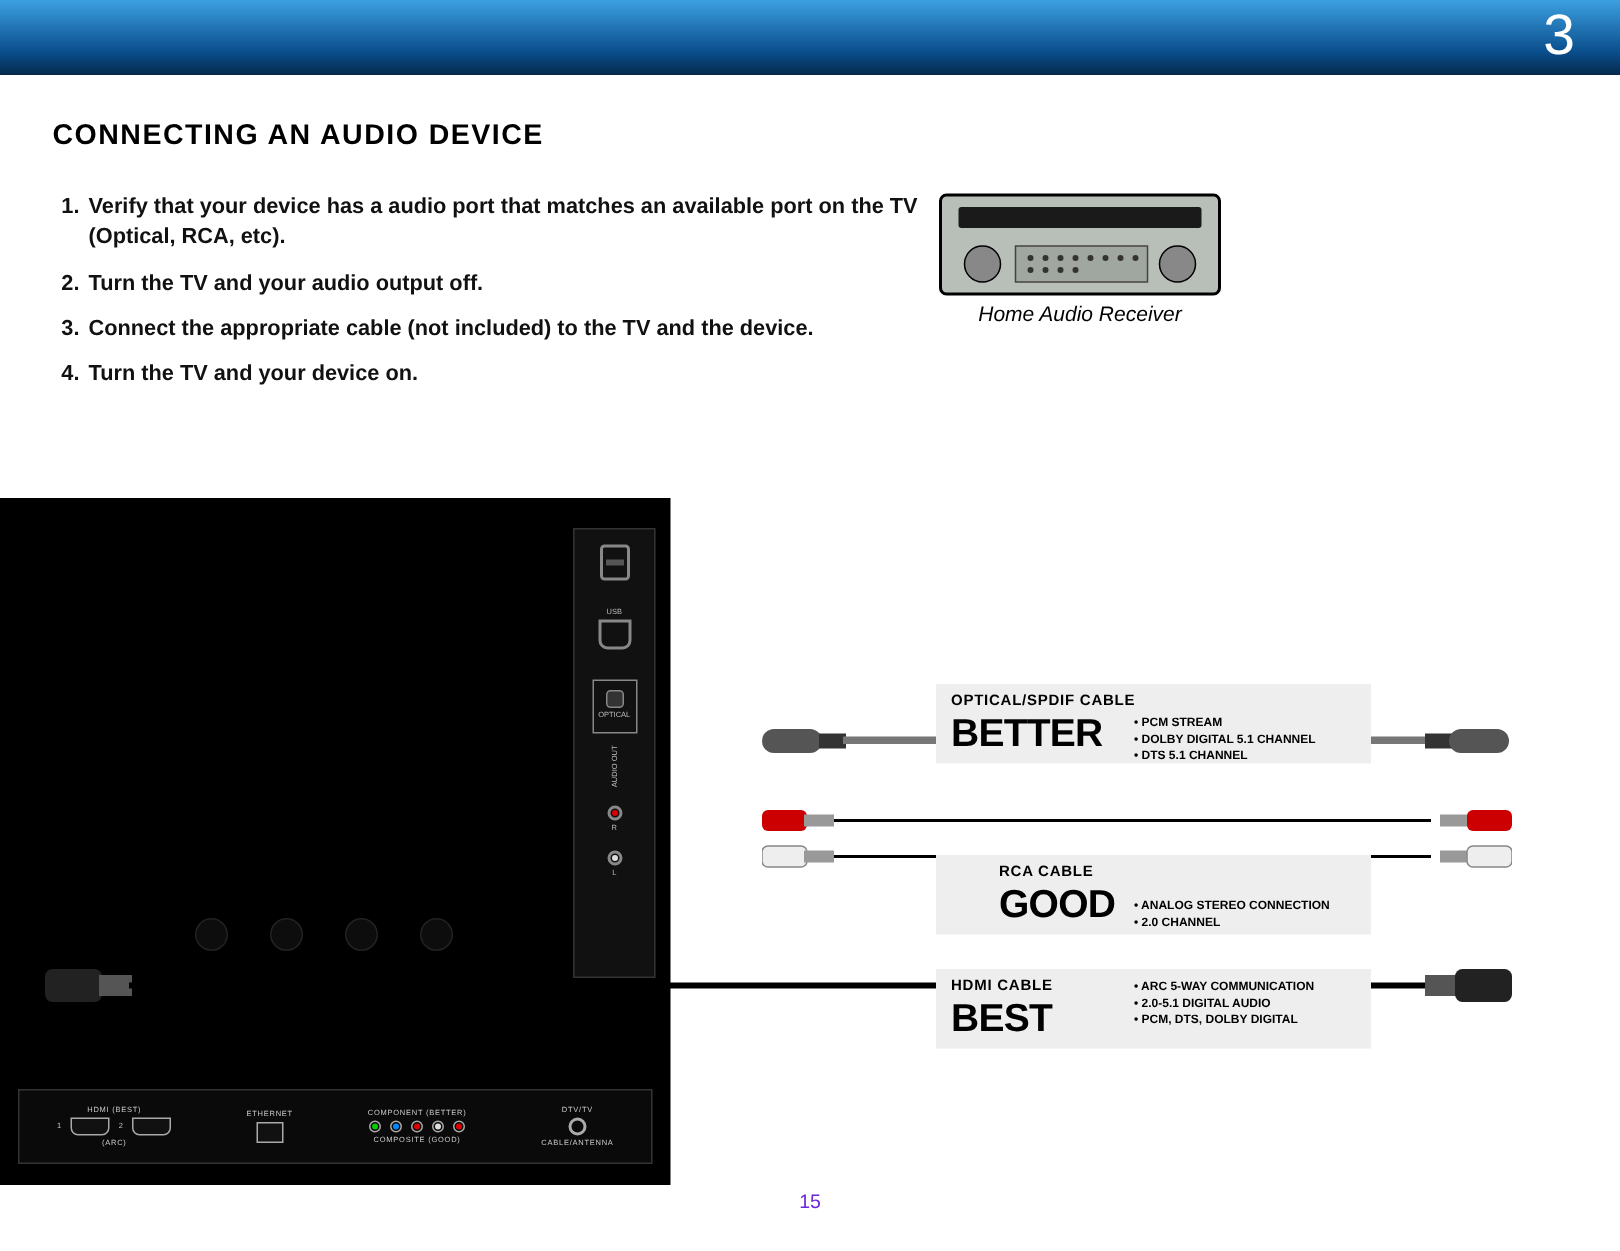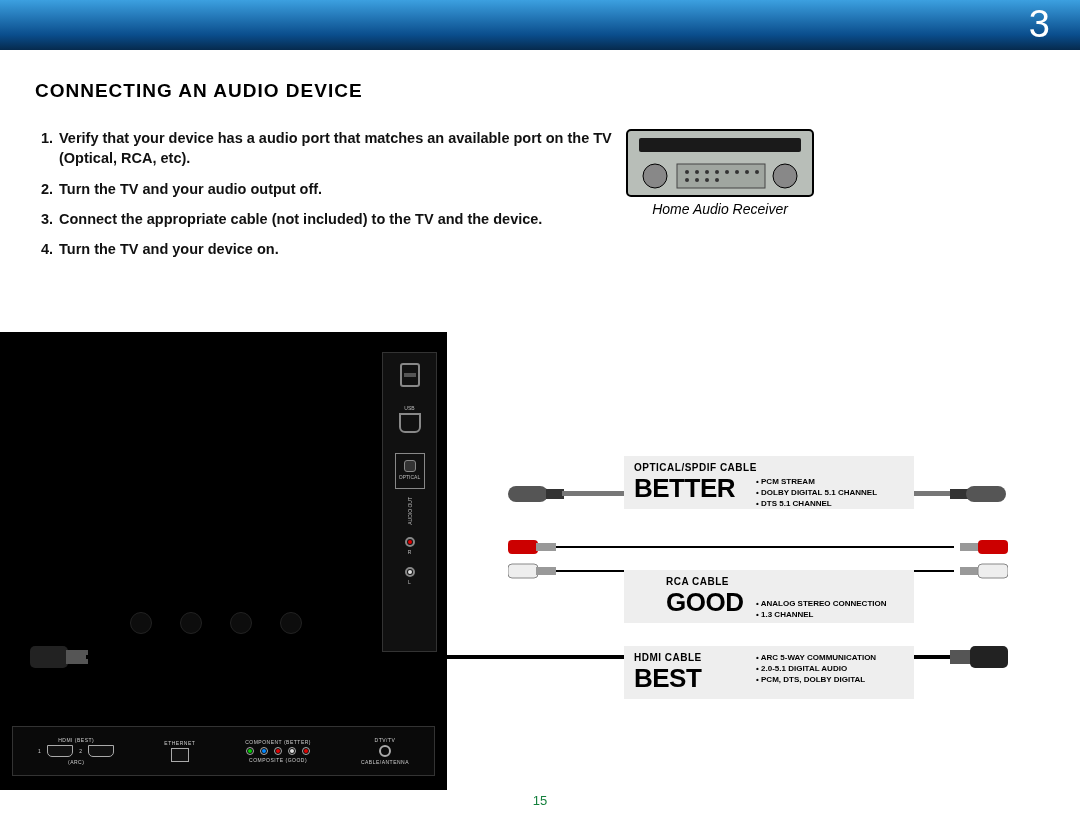--- a/index.html
+++ b/index.html
@@ -141,21 +141,21 @@
   .info-box.hdmi { top: 314px; }
   .info-box.hdmi .bullets { top: 6px; }
   .cable-line { position: absolute; height: 3px; background: #000; }
   .cable-line.grey { background: #777; height: 5px; }
   .page-num-bottom {
     position: absolute;
     bottom: 26px;
     left: 50%;
     transform: translateX(-50%);
     font-size: 13px;
-    color: #15803d;
+    color: #6d28d9;
     text-align: right;
   }
 </style>
 </head>
 <body>
 
 <div class="top-banner">
   <div class="page-number-top">3</div>
 </div>
 
@@ -297,21 +297,21 @@
       <div>• DOLBY DIGITAL 5.1 CHANNEL</div>
       <div>• DTS 5.1 CHANNEL</div>
     </div>
   </div>
 
   <div class="info-box rca">
     <div class="cable-title">RCA CABLE</div>
     <div class="rating">GOOD</div>
     <div class="bullets">
       <div>• ANALOG STEREO CONNECTION</div>
-      <div>• 1.3 CHANNEL</div>
+      <div>• 2.0 CHANNEL</div>
     </div>
   </div>
 
   <div class="info-box hdmi">
     <div class="cable-title">HDMI CABLE</div>
     <div class="rating">BEST</div>
     <div class="bullets">
       <div>• ARC 5-WAY COMMUNICATION</div>
       <div>• 2.0-5.1 DIGITAL AUDIO</div>
       <div>• PCM, DTS, DOLBY DIGITAL</div>

